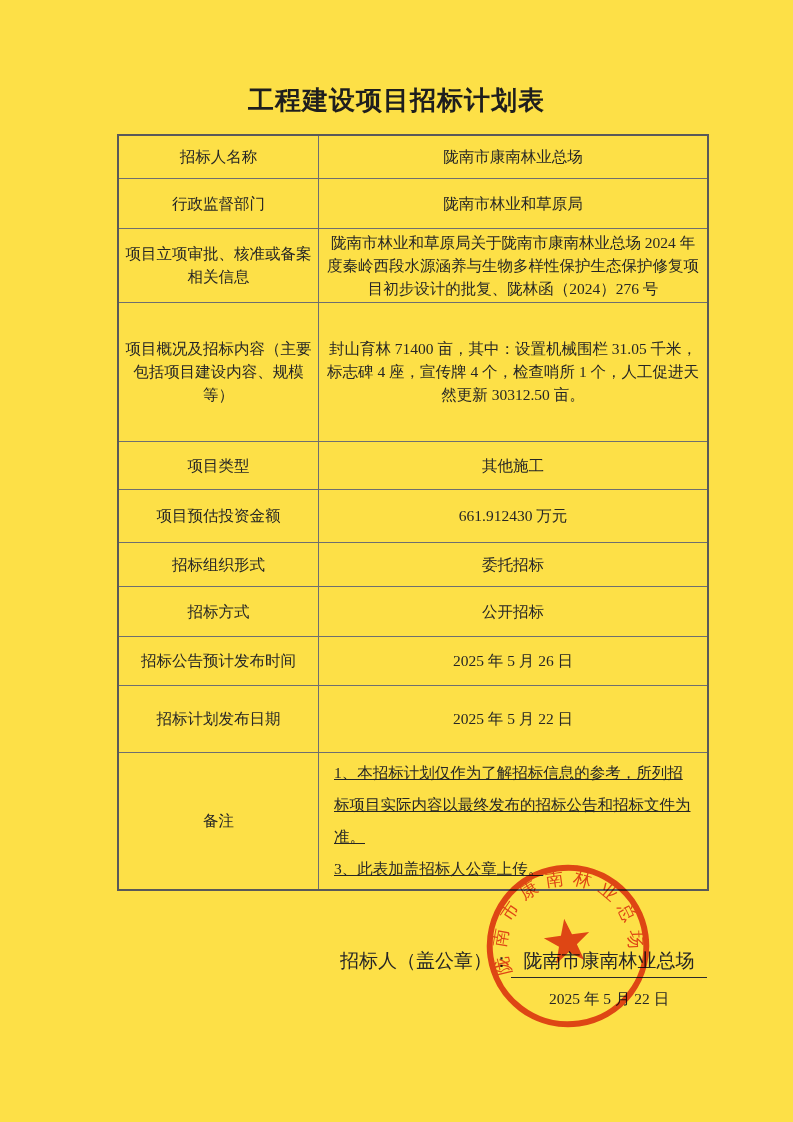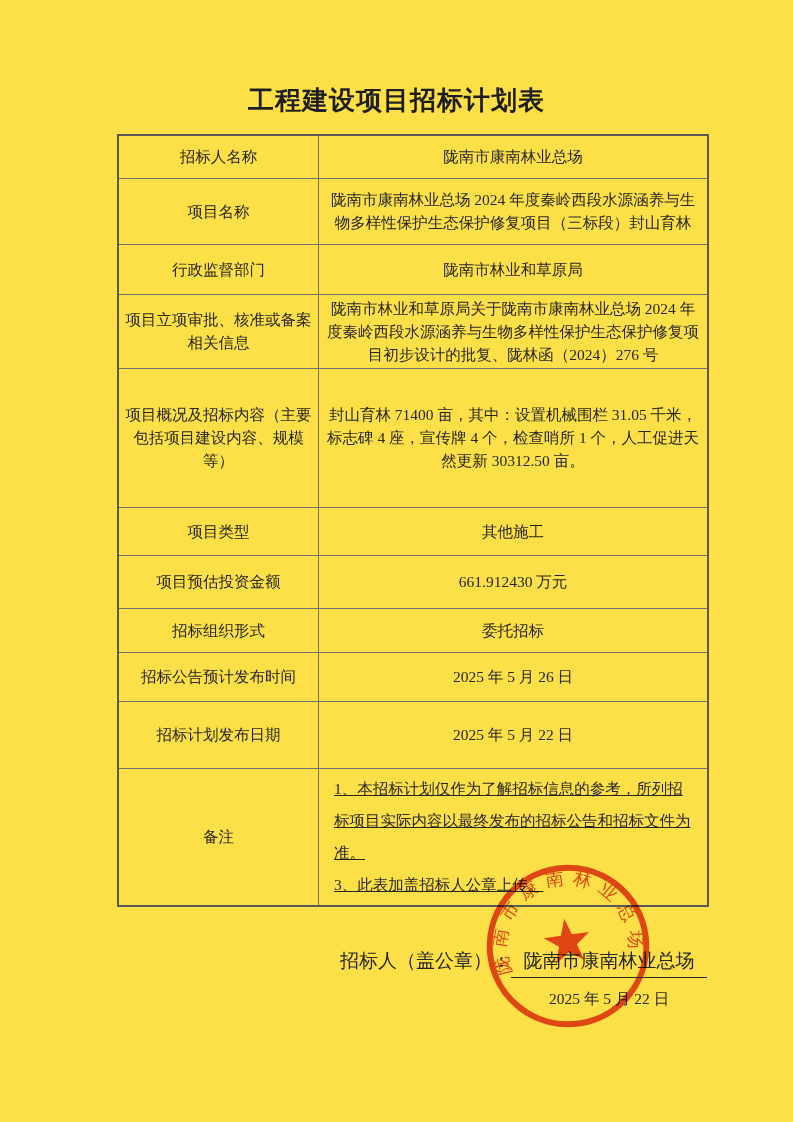--- a/index.html
+++ b/index.html
@@ -116,24 +116,20 @@
 <div class="page">
 
   <div class="doc-title">工程建设项目招标计划表</div>
 
   <table class="plan">
     <tbody>
       <tr class="r0">
         <td class="lbl">招标人名称</td>
         <td class="val">陇南市康南林业总场</td>
       </tr>
-      <tr class="r1">
-        <td class="lbl">项目名称</td>
-        <td class="val">陇南市康南林业总场 2024 年度秦岭西段水源涵养与生物多样性保护生态保护修复项目（三标段）封山育林</td>
-      </tr>
       <tr class="r2">
         <td class="lbl">行政监督部门</td>
         <td class="val">陇南市林业和草原局</td>
       </tr>
       <tr class="r3">
         <td class="lbl">项目立项审批、核准或备案相关信息</td>
         <td class="val">陇南市林业和草原局关于陇南市康南林业总场 2024 年度秦岭西段水源涵养与生物多样性保护生态保护修复项目初步设计的批复、陇林函（2024）276 号</td>
       </tr>
       <tr class="r4">
         <td class="lbl">项目概况及招标内容（主要包括项目建设内容、规模等）</td>
@@ -143,20 +139,24 @@
         <td class="lbl">项目类型</td>
         <td class="val">其他施工</td>
       </tr>
       <tr class="r6">
         <td class="lbl">项目预估投资金额</td>
         <td class="val">661.912430 万元</td>
       </tr>
       <tr class="r7">
         <td class="lbl">招标组织形式</td>
         <td class="val">委托招标</td>
+      </tr>
+      <tr class="r8">
+        <td class="lbl">招标方式</td>
+        <td class="val">公开招标</td>
       </tr>
       <tr class="r9">
         <td class="lbl">招标公告预计发布时间</td>
         <td class="val">2025 年 5 月 26 日</td>
       </tr>
       <tr class="r10">
         <td class="lbl">招标计划发布日期</td>
         <td class="val">2025 年 5 月 22 日</td>
       </tr>
       <tr class="r11">

